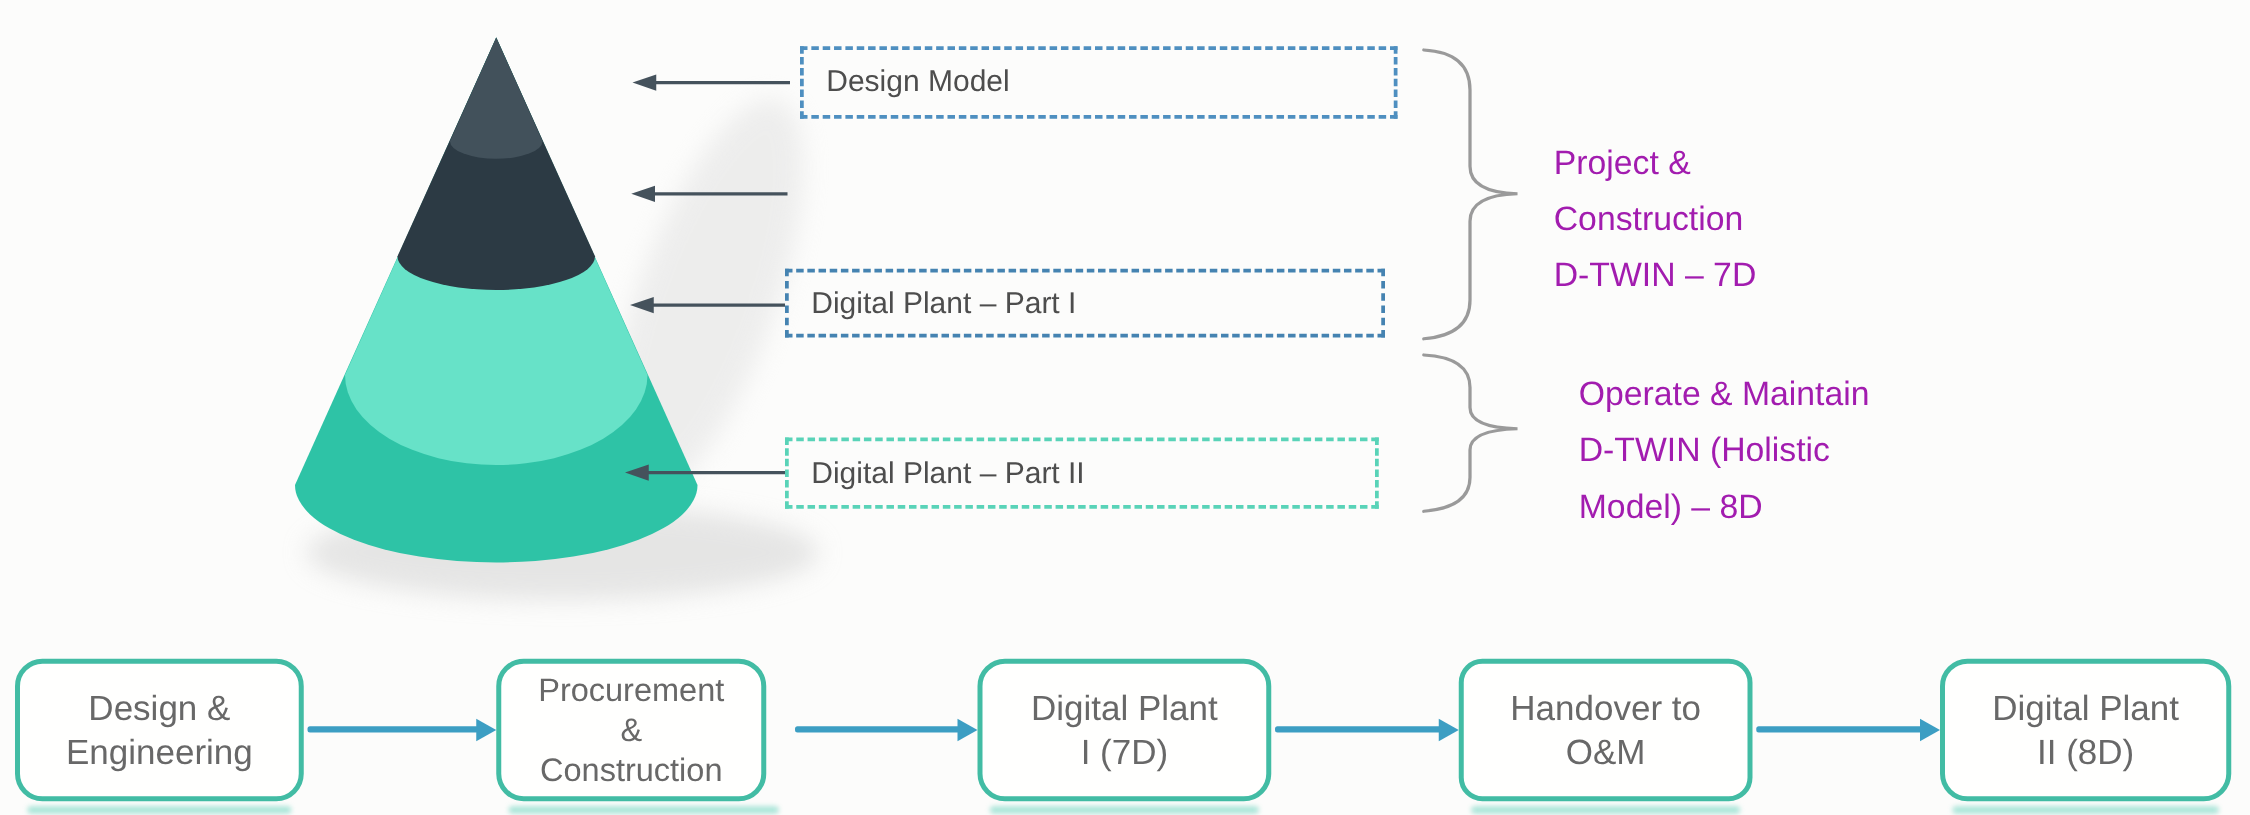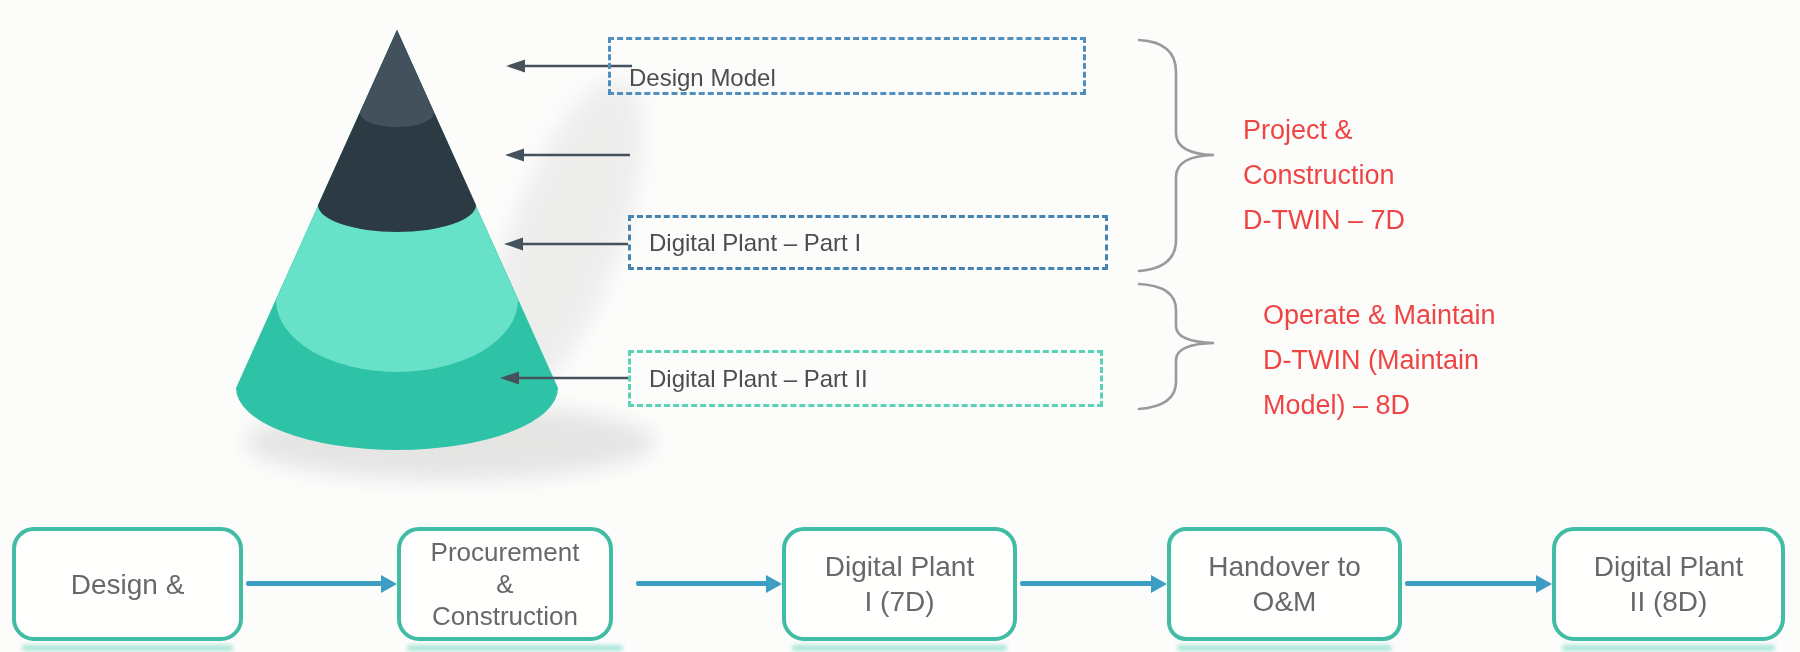--- a/index.html
+++ b/index.html
@@ -20,21 +20,21 @@
     font-size:24px;color:#4d4d4d;
     background:transparent;
   }
   .lbox.blue{border:3px dashed #4e8fc0;}
   .lbox.blue3{border:3px dashed #4583b1;}
   .lbox.teal{border:3px dashed #59d3b8;}
 
   
   .grp{
     position:absolute;left:1243px;
-    font-size:27px;line-height:45px;color:#ef4444;
+    font-size:27px;line-height:45px;color:#a21caf;
     white-space:nowrap;
   }
 
   
   .fbox{
     position:absolute;top:527px;height:114px;box-sizing:border-box;
     border:4px solid #42bca4;border-radius:22px;background:#fffffe;
     display:flex;flex-direction:column;align-items:center;justify-content:center;
     font-size:28px;line-height:35px;color:#686868;text-align:center;
   }
@@ -90,43 +90,44 @@
         <polygon points="500,378 519,371.5 519,384.5" stroke="none"></polygon>
       </g>
     </g>
 
     <g stroke="#9a9a9a" stroke-width="2.6" fill="none" stroke-linecap="round">
       <path d="M1139,40 Q1176,42 1176,72 L1176,133 Q1176,154 1214,155 Q1176,156 1176,177 L1176,240 Q1176,268 1139,271"></path>
       <path d="M1139,284 Q1176,286 1176,310 L1176,326 Q1176,342 1214,343 Q1176,344 1176,360 L1176,382 Q1176,406 1139,409"></path>
     </g>
   </svg>
 
-  <div class="lbox blue" style="left:608px;top:37px;width:478px;height:58px;align-items:flex-end;">
+  <div class="lbox blue" style="left:640px;top:37px;width:478px;height:58px;">
     <span>Design Model</span>
   </div>
   <div class="lbox blue3" style="left:628px;top:215px;width:480px;height:55px;">
     <span>Digital Plant – Part I</span>
   </div>
   <div class="lbox teal" style="left:628px;top:350px;width:475px;height:57px;">
     <span>Digital Plant – Part II</span>
   </div>
 
   <div class="grp" style="top:108px;">
     <div>Project &amp;</div>
     <div>Construction</div>
     <div>D-TWIN – 7D</div>
   </div>
   <div class="grp" style="top:293px;margin-left:20px;">
     <div>Operate &amp; Maintain</div>
-    <div>D-TWIN (Maintain</div>
+    <div>D-TWIN (Holistic</div>
     <div>Model) – 8D</div>
   </div>
 
   <div class="fbox" style="left:12px;width:231px;">
     <span>Design &amp;</span>
+    <span>Engineering</span>
   </div>
   <div class="fbox small" style="left:397px;width:216px;">
     <span>Procurement</span>
     <span>&amp;</span>
     <span>Construction</span>
   </div>
   <div class="fbox" style="left:782px;width:235px;">
     <span>Digital Plant</span>
     <span>I (7D)</span>
   </div>

